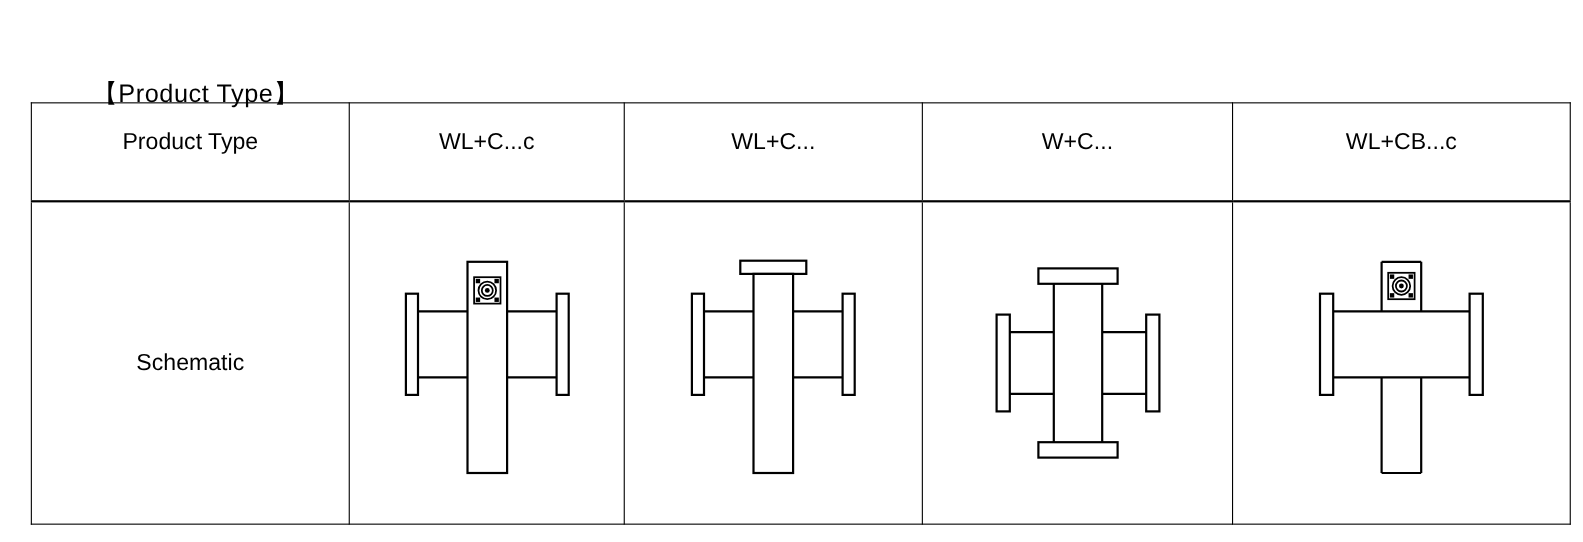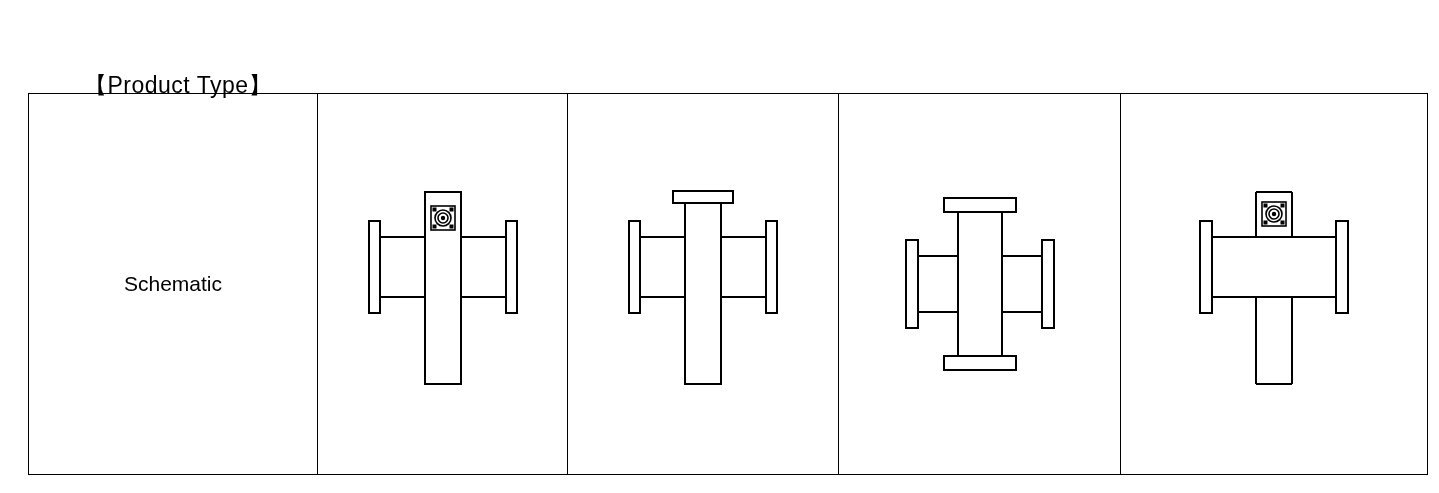--- a/index.html
+++ b/index.html
@@ -109,20 +109,37 @@
     stroke: none;
   }
 </style>
 </head>
 <body>
 
 <div class="page-title">【Product Type】</div>
 
 <table class="spec-table">
   <tbody>
+    <tr class="header-row">
+      <td class="col-0">
+        <span class="hdr-text">Product Type</span>
+      </td>
+      <td class="col-1">
+        <span class="hdr-text">WL+C...c</span>
+      </td>
+      <td class="col-2">
+        <span class="hdr-text">WL+C...</span>
+      </td>
+      <td class="col-3">
+        <span class="hdr-text">W+C...</span>
+      </td>
+      <td class="col-4">
+        <span class="hdr-text">WL+CB...c</span>
+      </td>
+    </tr>
 
     <tr class="body-row">
       <td class="col-0">
         <span class="row-label">Schematic</span>
       </td>
 
       <td class="col-1 diagram-cell">
         <div class="diagram-wrap">
           <svg class="schematic" width="160" height="215" viewBox="0 0 160 215">
 

